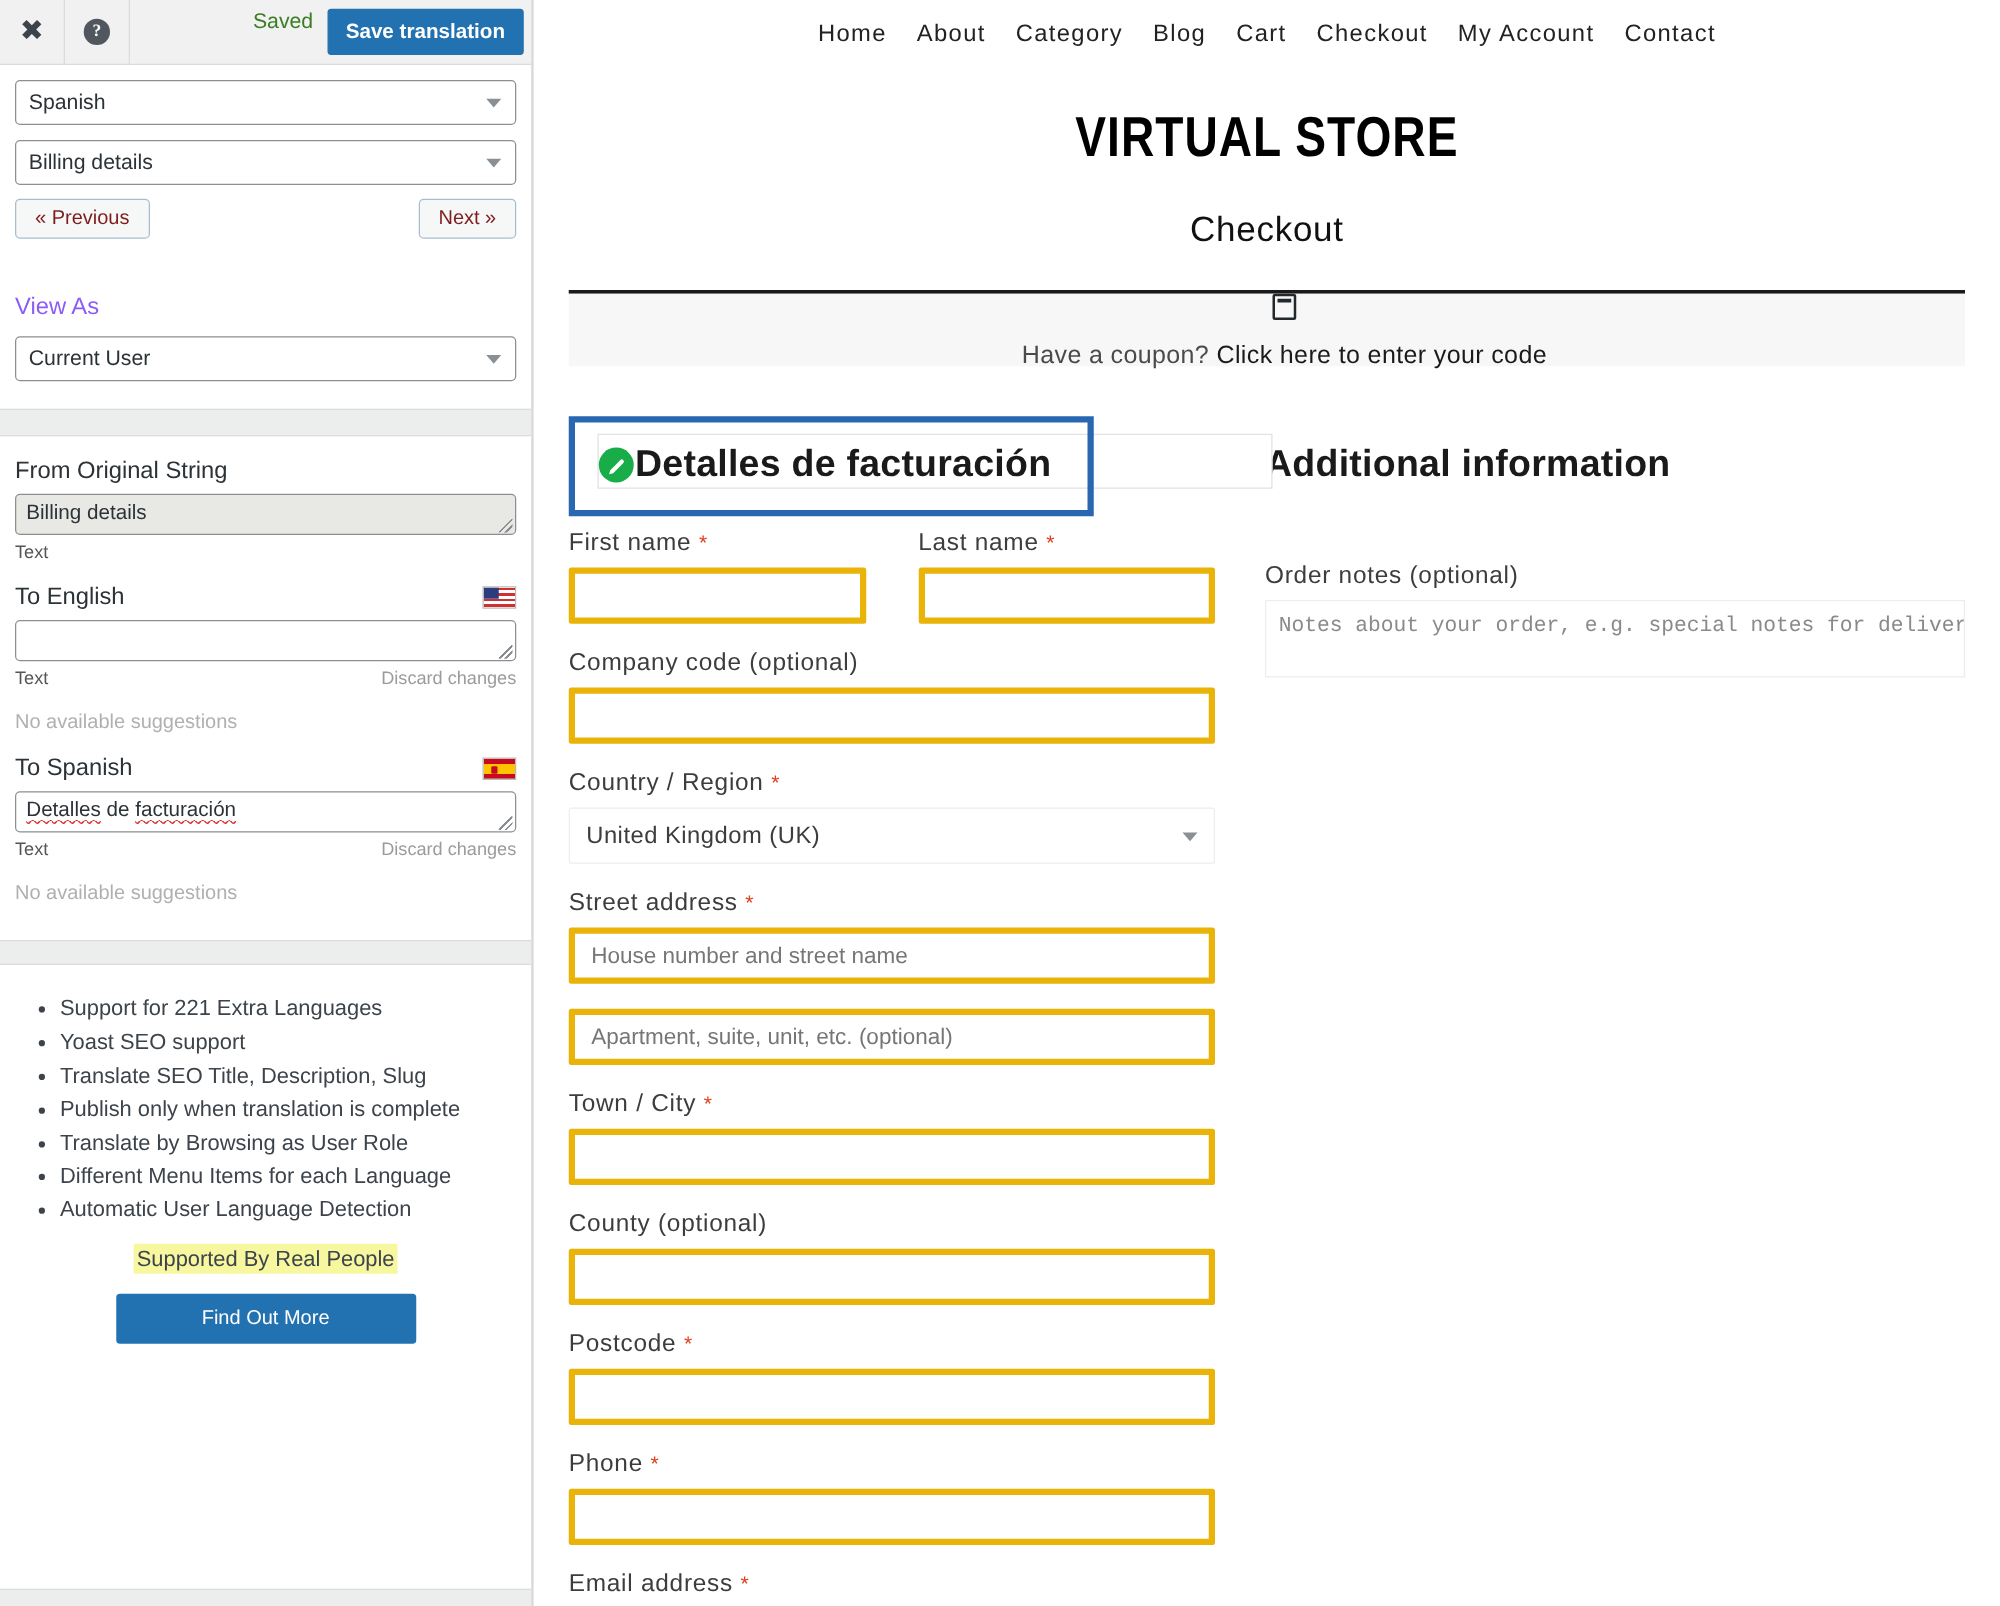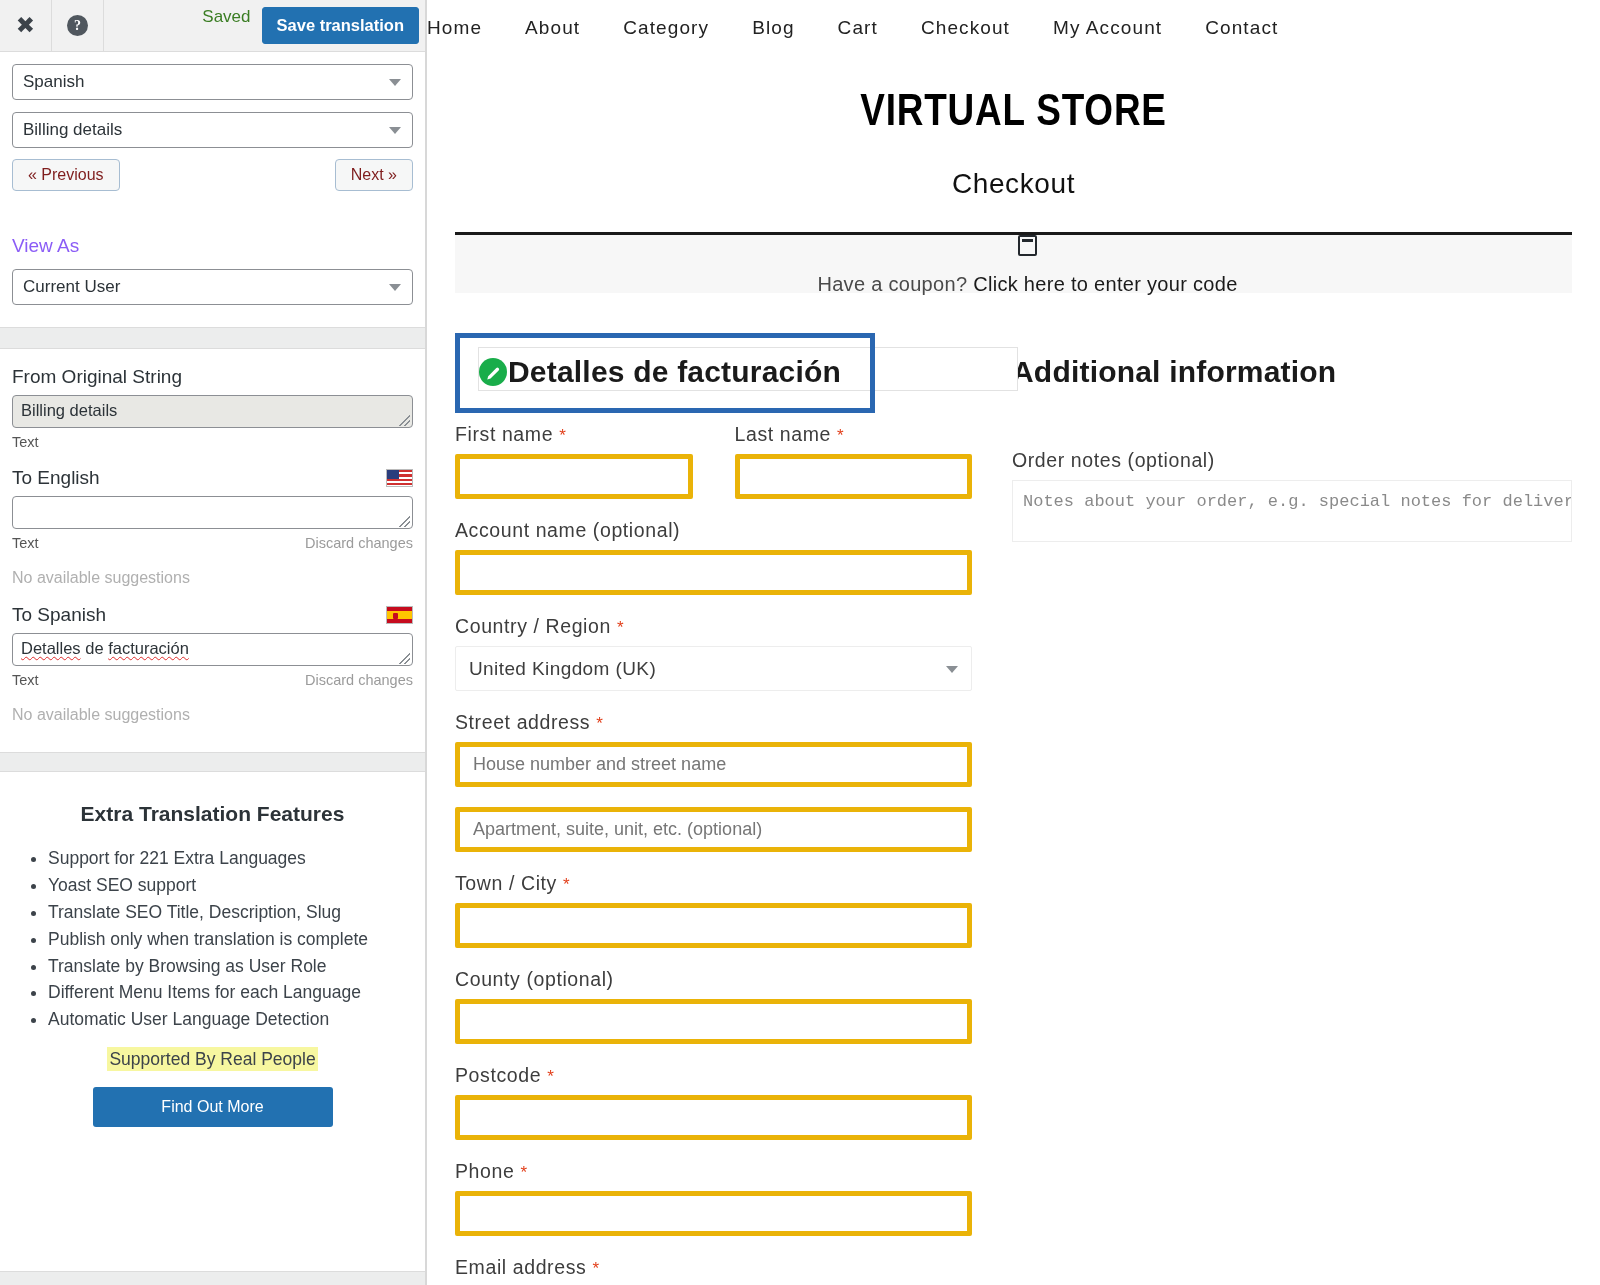--- a/index.html
+++ b/index.html
@@ -201,22 +201,22 @@
   
   #store {
     flex: 1 1 auto;
     height: 1285px;
     background: #fff;
     position: relative;
     overflow: hidden;
     font-family: "Liberation Sans Narrow", "Liberation Sans", sans-serif;
   }
   .store-nav {
-    display: flex; justify-content: flex-start; align-items: center;
-    gap: 43px;
+    display: flex; justify-content: center; align-items: center;
+    gap: 24px;
     padding-top: 16px;
     height: 40px;
   }
   .store-nav a {
     font-size: 19px; color: #222; text-decoration: none;
     letter-spacing: 1.1px;
     font-family: "Liberation Sans Narrow","Liberation Sans",sans-serif;
     cursor: pointer;
   }
   .store-logo {
@@ -444,21 +444,20 @@
       <div class="metarow">
         <span>Text</span>
         <span class="discard">Discard changes</span>
       </div>
       <div class="nosug">No available suggestions</div>
     </div>
 
     <div class="gray-sep2" style="margin-top:28px;"></div>
 
     <div class="promo">
-      <h3>Extra Translation Features</h3>
       <ul>
         <li>Support for 221 Extra Languages</li>
         <li>Yoast SEO support</li>
         <li>Translate SEO Title, Description, Slug</li>
         <li>Publish only when translation is complete</li>
         <li>Translate by Browsing as User Role</li>
         <li>Different Menu Items for each Language</li>
         <li>Automatic User Language Detection</li>
       </ul>
       <div class="support">
@@ -523,21 +522,21 @@
             </div>
             <div class="fgroup">
               <div class="flabel"><span>Last name</span> <span class="req">*</span></div>
               <div class="finput">
                   <span></span>
                 </div>
             </div>
           </div>
 
           <div class="fgroup">
-            <div class="flabel">Account name (optional)</div>
+            <div class="flabel">Company code (optional)</div>
             <div class="finput">
                 <span></span>
               </div>
           </div>
 
           <div class="fgroup">
             <div class="flabel"><span>Country / Region</span> <span class="req">*</span></div>
             <div class="fselect">
               <span>United Kingdom (UK)</span>
               <span class="caret"></span>

